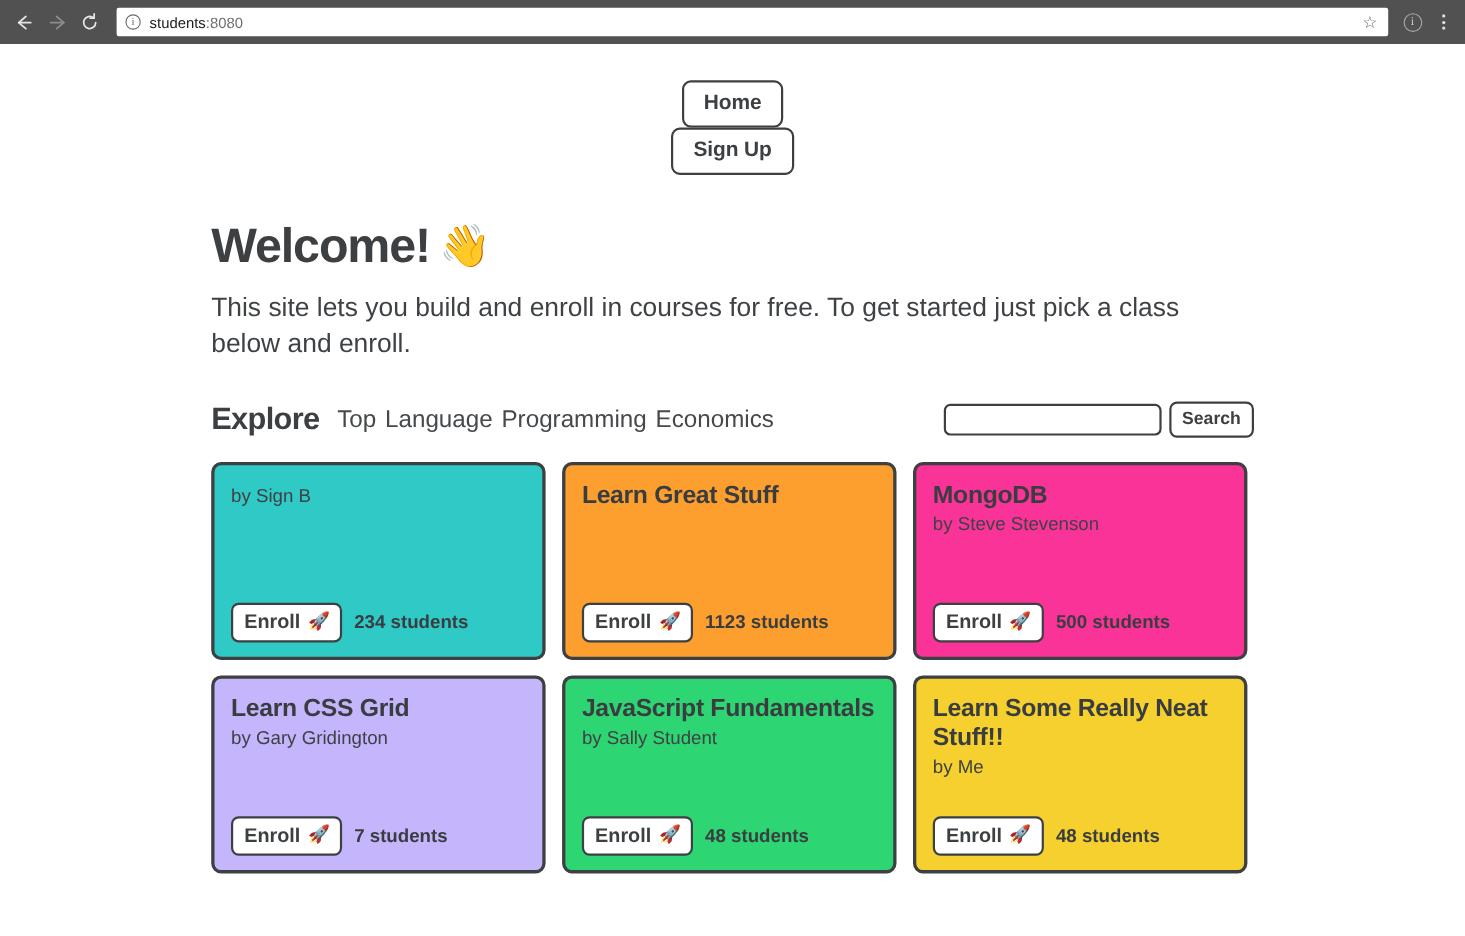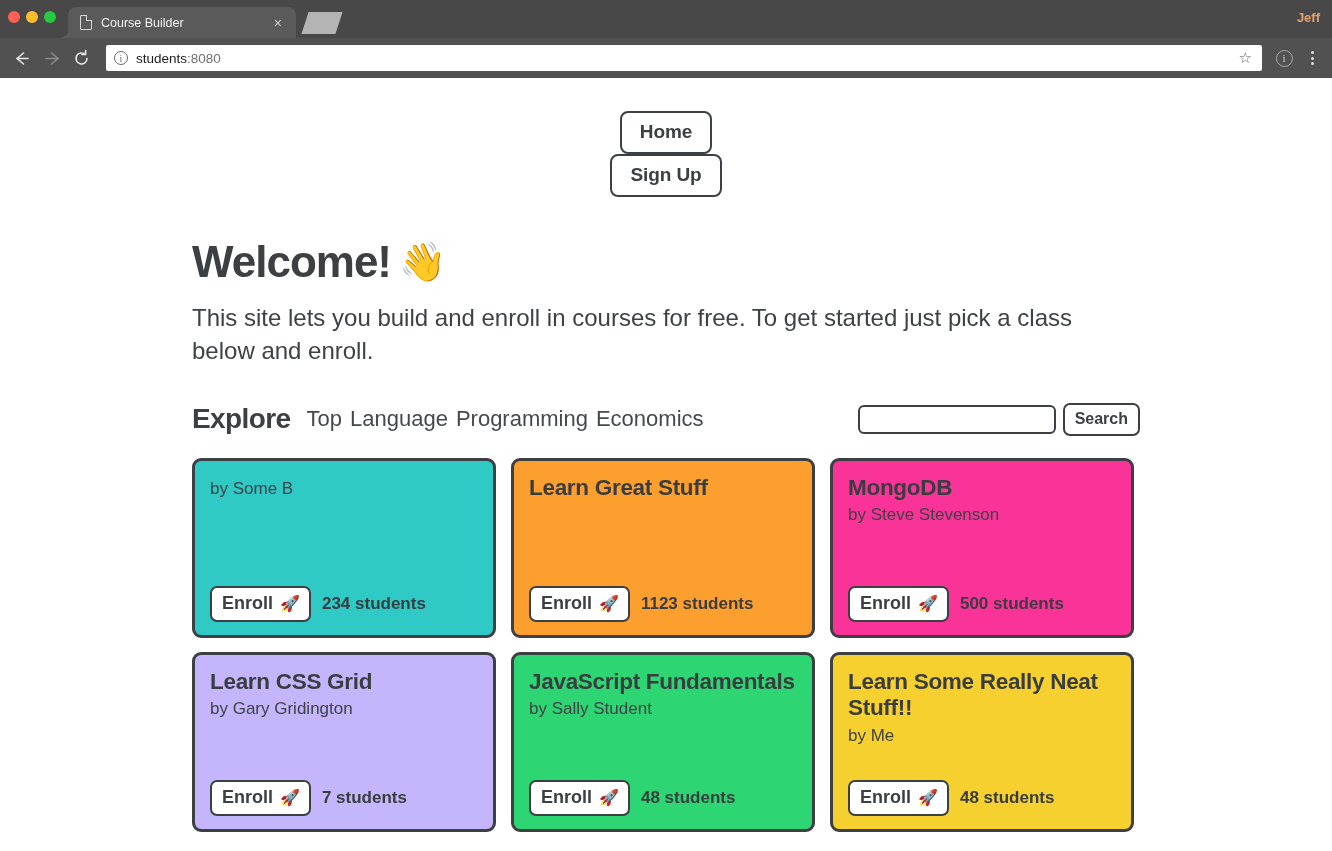--- a/index.html
+++ b/index.html
@@ -322,36 +322,20 @@
     font-weight: bold;
     color: #3a3d40;
     white-space: nowrap;
   }
 </style>
 </head>
 <body>
 
 <div class="browser">
 
-  <div class="tabstrip">
-    <div class="traffic">
-      <span class="dot red"></span>
-      <span class="dot yellow"></span>
-      <span class="dot green"></span>
-    </div>
-
-    <div class="tab">
-      <span class="page-icon"></span>
-      <span class="tab-title">Course Builder</span>
-      <span class="tab-close">×</span>
-    </div>
-    <div class="newtab"></div>
-
-    <div class="profile-name">Jeff</div>
-  </div>
 
   <div class="toolbar">
     <div class="nav-btn">
       <svg width="19" height="19" viewBox="0 0 19 19">
           <path d="M11.5 4 L5 9.5 L11.5 15" fill="none" stroke="#e6e6e6" stroke-width="1.6" stroke-linecap="round" stroke-linejoin="round"></path>
           <line x1="5" y1="9.5" x2="16" y2="9.5" stroke="#e6e6e6" stroke-width="1.6" stroke-linecap="round"></line>
         </svg>
     </div>
     <div class="nav-btn disabled">
       <svg width="19" height="19" viewBox="0 0 19 19">
@@ -410,21 +394,21 @@
 
         <div class="search-group">
           <input class="search-input" type="text" value="" style="">
           <button class="search-btn">Search</button>
         </div>
       </div>
 
       <div class="grid">
 
         <div class="card" style="background:#2FC9C6">
-          <div class="card-author">by Some B</div>
+          <div class="card-author">by Sign B</div>
           <div class="card-footer">
             <button class="enroll-btn">
               <span>Enroll</span>
               <span class="rocket">🚀</span>
             </button>
             <span class="students">234 students</span>
           </div>
         </div>
 
         <div class="card" style="background:#FD9F2E">

